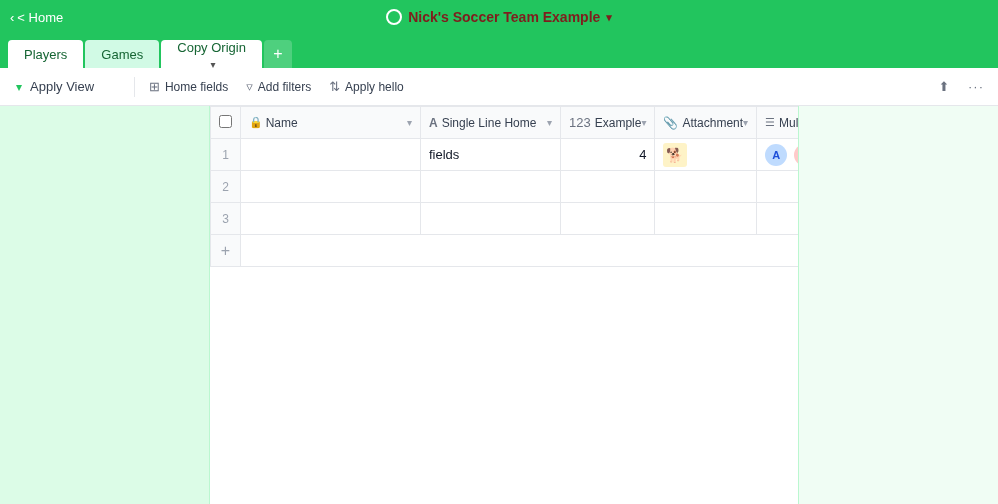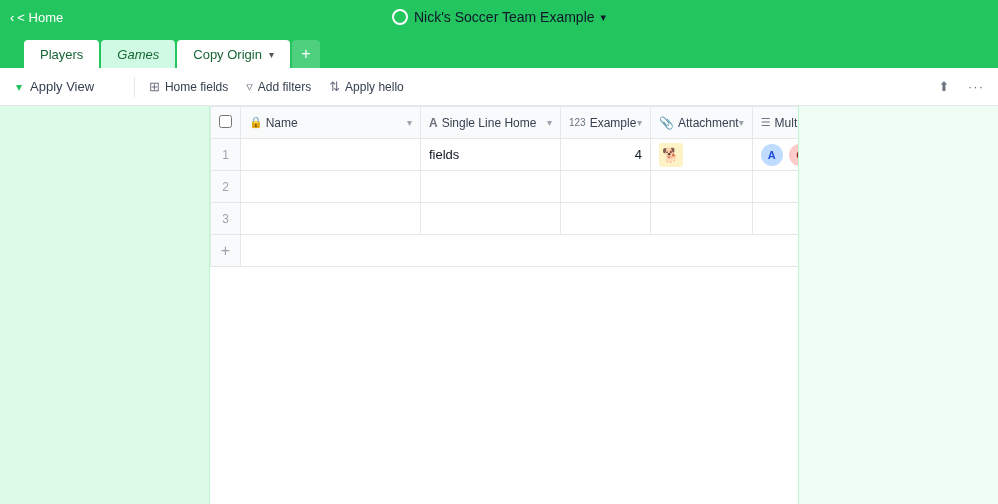--- a/index.html
+++ b/index.html
@@ -20,23 +20,23 @@
       left: 10px;
       color: white;
       font-size: 13px;
       font-weight: 500;
       cursor: pointer;
       display: flex;
       align-items: center;
       gap: 3px;
     }
     .app-title {
-      color: #0f172a;
+      color: #7f1d1d;
       font-size: 14px;
-      font-weight: 400;
+      font-weight: 700;
       display: flex;
       align-items: center;
       gap: 6px;
     }
     .app-title-circle {
       width: 16px;
       height: 16px;
       border: 2px solid white;
       border-radius: 50%;
       display: inline-block;
@@ -44,60 +44,60 @@
     .app-title-chevron {
       font-size: 11px;
     }
 
     
     .tab-bar {
       background: #22c55e;
       height: 34px;
       display: flex;
       align-items: flex-end;
-      padding: 0 24px;
+      padding: 0 8px;
       gap: 2px;
     }
     .tab {
       height: 28px;
       padding: 0 16px;
       border-radius: 4px 4px 0 0;
       display: flex;
       align-items: center;
       font-size: 13px;
       cursor: pointer;
       background: #d1fae5;
       color: #166534;
       font-weight: 500;
     }
     .tab.active {
       background: white;
       color: #166534;
     }
     .tab.games {
       background: #d1fae5;
-      font-style: italic;
     }
     .tab-add-btn {
       height: 28px;
       width: 28px;
       border-radius: 4px 4px 0 0;
       display: flex;
       align-items: center;
       justify-content: center;
       background: rgba(255,255,255,0.2);
       color: white;
       cursor: pointer;
       font-size: 16px;
     }
     .copy-origin-tab {
       background: white;
       display: flex;
       align-items: center;
       gap: 4px;
+      flex-direction: column;
     }
 
     
     .toolbar {
       background: white;
       height: 38px;
       display: flex;
       align-items: center;
       padding: 0 8px;
       gap: 2px;
@@ -335,21 +335,21 @@
           </th>
           <th class="col-text">
             <div class="col-header">
               <span class="field-icon" style="font-size:12px;font-weight:700;">A</span>
               <span>Single Line Home</span>
               <span class="col-chevron">▾</span>
             </div>
           </th>
           <th class="col-int">
             <div class="col-header">
-              <span class="field-icon" style="font-size:10px;">123</span>
+              <span class="field-icon" style="font-size:13px;">123</span>
               <span>Example</span>
               <span class="col-chevron">▾</span>
             </div>
           </th>
           <th class="col-attach">
             <div class="col-header">
               <span class="field-icon">📎</span>
               <span>Attachment</span>
               <span class="col-chevron">▾</span>
             </div>

